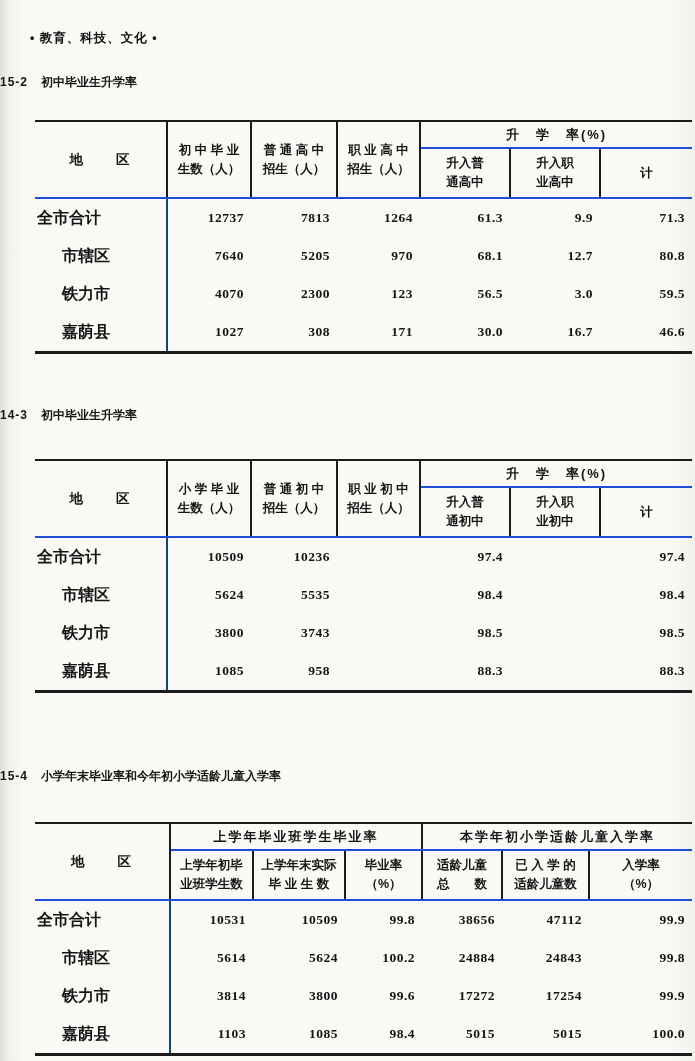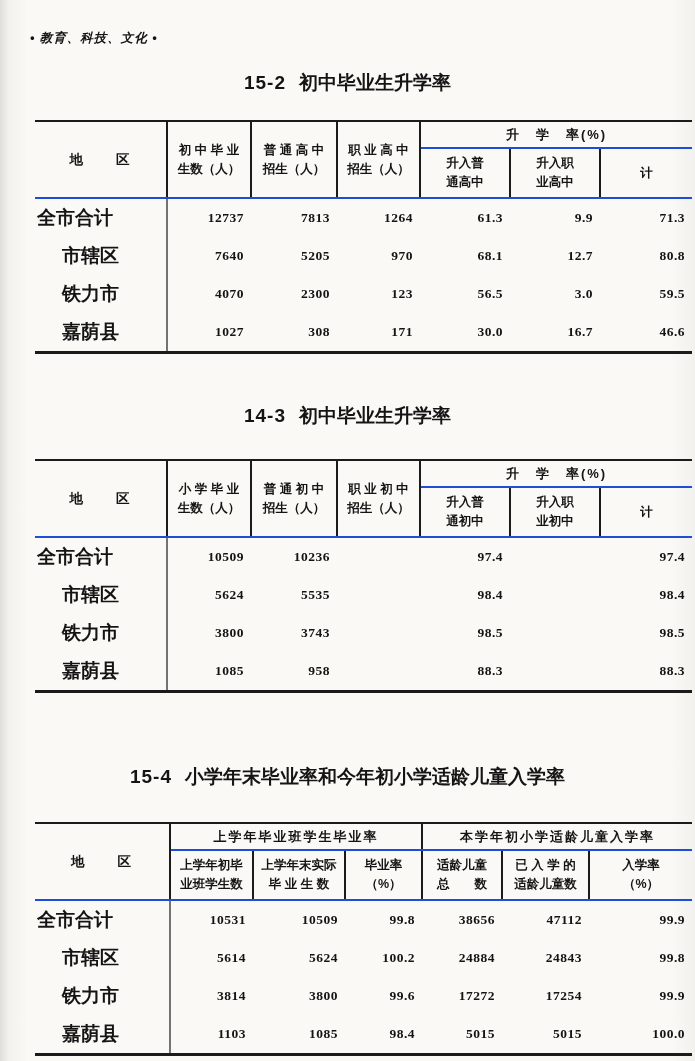--- a/index.html
+++ b/index.html
@@ -5,24 +5,24 @@
   html,body{margin:0;padding:0;}
   body{
     width:695px;height:1061px;
     background:linear-gradient(90deg,#dfdeda 0px,#f3f2ee 9px,#faf9f5 28px,#faf9f5 670px,#f2f1ed 695px);
     font-family:"Liberation Sans",sans-serif;
     color:#141414;
     overflow:hidden;
   }
   .edition-header{
     margin:30px 0 0 30px;
-    font-size:12.5px;font-weight:bold;letter-spacing:1px;font-style:italic;
+    font-size:12.5px;font-weight:bold;letter-spacing:1px;
   }
   .tbl-title{
-    text-align:center;font-weight:bold;font-size:19px;line-height:27px;
+    font-weight:bold;font-size:12px;line-height:27px;
     font-family:"Liberation Sans",sans-serif;
   }
   .title-1{margin-top:22px;}
   .title-2{margin-top:48px;}
   .title-3{margin-top:70px;}
   .title-no{margin-right:13px;letter-spacing:1px;}
   table.yb{
     border-collapse:collapse;table-layout:fixed;
     width:657px;margin-left:35px;
     border-top:2px solid #1b1b1b;
@@ -38,22 +38,22 @@
   }
   table.yb th.last{border-right:none;}
   th.region-h{font-size:13.5px;letter-spacing:2px;}
   th.gh{font-size:13px;height:21px;letter-spacing:2px;}
   th.ch{font-size:12.5px;line-height:1.5;height:44px;}
   th.ch div{white-space:pre;}
   tbody td{
     height:36px;vertical-align:middle;
   }
   td.region{
-    font-size:19px;font-weight:bold;padding-left:2px;
-    border-right:2px solid #737373;
+    font-size:16px;font-weight:bold;padding-left:2px;
+    border-right:2px solid #0c4a6e;
     font-family:"Liberation Sans",sans-serif;
   }
   tbody tr.indent td.region{padding-left:27px;}
   td.num{
     text-align:right;padding-right:7px;
     font-family:"Liberation Serif",serif;
     font-size:13.5px;font-weight:bold;letter-spacing:.5px;
   }
   .page-number{
     margin:20px 0 0 46px;

